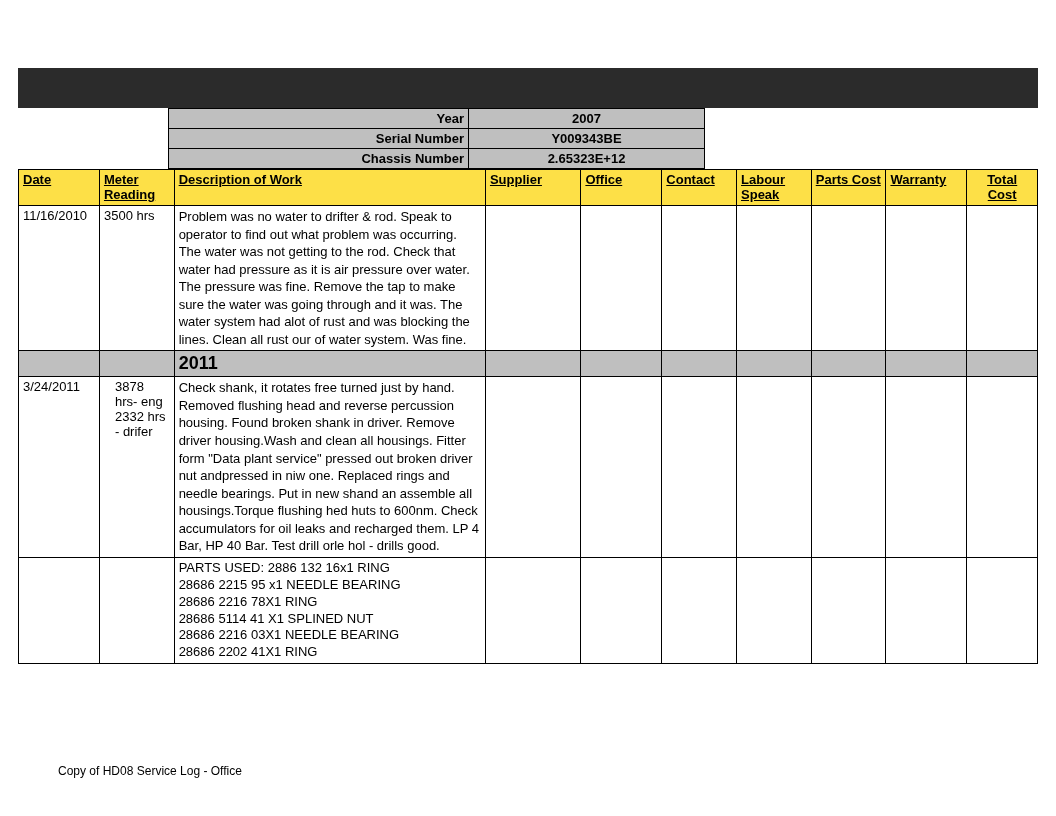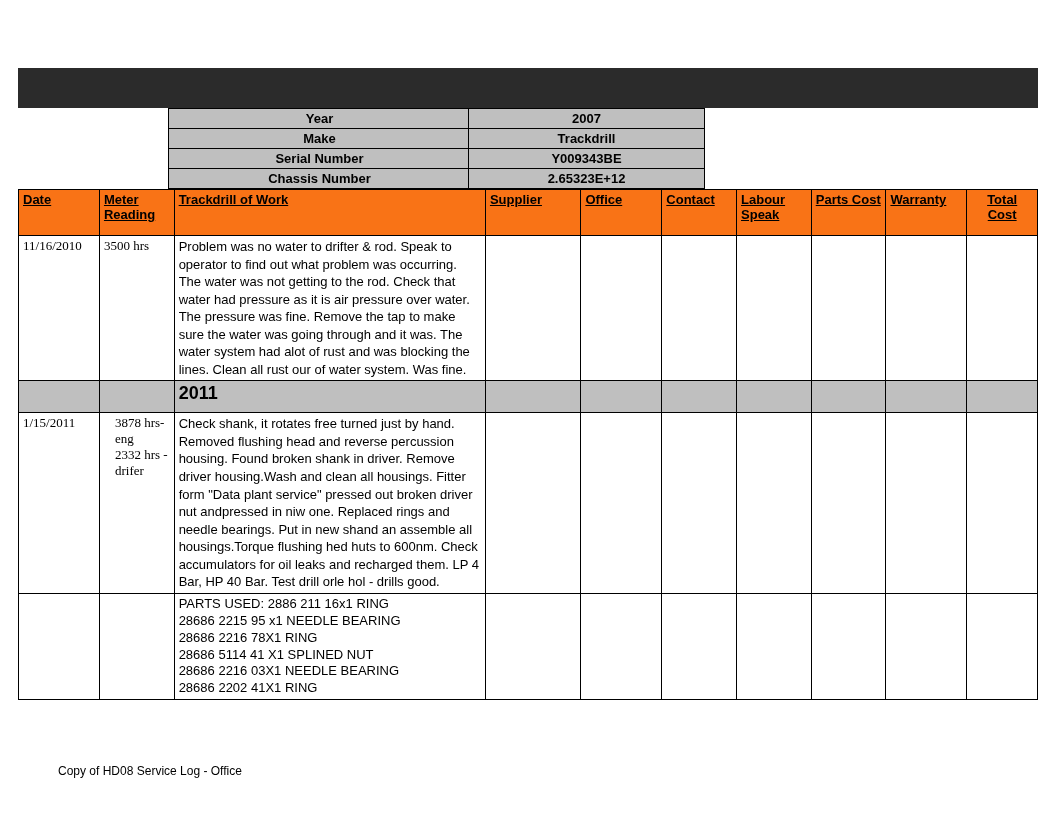--- a/index.html
+++ b/index.html
@@ -30,57 +30,57 @@
     margin: 0;
   }
   .info-table td {
     border: 1px solid #000;
     background: #bfbfbf;
     vertical-align: middle;
     font-weight: bold;
     height: 20px;
     padding: 1px 4px;
   }
-  .info-table .label-cell { width: 300px; text-align: center; padding-left: 6px; }
+  .info-table .label-cell { width: 300px; text-align: right; padding-left: 6px; }
   .info-table .value-cell { width: 236px; text-align: center; }
 
   
   .log-table {
     border-collapse: collapse;
     width: 100%;
     table-layout: fixed;
   }
   .log-table th, .log-table td {
     border: 1px solid #000;
     vertical-align: top;
     padding: 2px 4px;
     word-wrap: break-word;
   }
   .log-table th {
-    background: #f97316;
+    background: #fde047;
     font-weight: bold;
     text-decoration: underline;
     text-align: left;
-    height: 46px;
+    height: 36px;
   }
   .col-date    { width: 78px; }
   .col-meter   { width: 72px; }
   .col-desc    { width: 300px; }
   .col-supp    { width: 92px; }
   .col-inv     { width: 78px; }
   .col-contact { width: 72px; }
   .col-labour  { width: 72px; }
   .col-parts   { width: 72px; }
   .col-warr    { width: 78px; }
   .col-total   { width: 68px; text-align: center; }
 
-  .year-row td { background: #bfbfbf; height: 32px; }
+  .year-row td { background: #bfbfbf; height: 26px; }
   .year-cell { font-size: 18px; font-weight: bold; }
 
-  .bottom-v { vertical-align: bottom; font-family: Liberation Serif, serif; }
+  .bottom-v { vertical-align: bottom; }
   .desc-cell { line-height: 1.35; font-size: 13px; padding: 5px 5px; }
   .parts-cell { line-height: 1.3; font-size: 13px; padding: 1px 5px; }
 
   .footer-text {
     position: absolute;
     left: 58px;
     top: 764px;
     font-size: 12px;
   }
 </style>
@@ -88,24 +88,20 @@
 <body>
 
 <div class="page-wrap">
   <div class="black-bar"></div>
 
   <table class="info-table" style="margin-left:150px;">
     <tbody>
         <tr>
       <td class="label-cell">Year</td>
       <td class="value-cell">2007</td>
-    </tr>
-    <tr>
-      <td class="label-cell">Make</td>
-      <td class="value-cell">Trackdrill</td>
     </tr>
     <tr>
       <td class="label-cell">Serial Number</td>
       <td class="value-cell">Y009343BE</td>
     </tr>
     <tr>
       <td class="label-cell">Chassis Number</td>
       <td class="value-cell">2.65323E+12</td>
     </tr>
   </tbody>
@@ -121,21 +117,21 @@
         <col class="col-contact">
       <col class="col-labour">
         <col class="col-parts">
         <col class="col-warr">
         <col class="col-total">
     </colgroup>
     <thead>
       <tr>
         <th>Date</th>
         <th>Meter Reading</th>
-        <th>Trackdrill of Work</th>
+        <th>Description of Work</th>
         <th>Supplier</th>
         <th>Office</th>
         <th>Contact</th>
         <th>Labour Speak</th>
         <th>Parts Cost</th>
         <th>Warranty</th>
         <th style="text-align:center;">Total Cost</th>
       </tr>
     </thead>
     <tbody>
@@ -160,37 +156,37 @@
         <td></td>
         <td></td>
         <td></td>
         <td></td>
         <td></td>
         <td></td>
         <td></td>
       </tr>
 
       <tr>
-        <td class="bottom-v">1/15/2011</td>
+        <td class="bottom-v">3/24/2011</td>
         <td class="bottom-v" style="white-space:pre-line;padding-left:15px;">3878 hrs- eng
 2332 hrs - drifer</td>
         <td class="desc-cell">Check shank, it rotates free turned just by hand. Removed flushing head and reverse percussion housing. Found broken shank in driver. Remove driver housing.Wash and clean all housings. Fitter form "Data plant service" pressed out broken driver nut andpressed in niw one. Replaced rings and needle bearings. Put in new shand an assemble all housings.Torque flushing hed huts to 600nm. Check accumulators for oil leaks and recharged them. LP 4 Bar, HP 40 Bar. Test drill orle hol - drills good.</td>
         <td></td>
         <td></td>
         <td></td>
         <td></td>
         <td></td>
         <td></td>
         <td></td>
       </tr>
 
       <tr>
         <td></td>
         <td></td>
-        <td class="parts-cell" style="white-space:pre-line;">PARTS USED: 2886 211 16x1 RING
+        <td class="parts-cell" style="white-space:pre-line;">PARTS USED: 2886 132 16x1 RING
 28686 2215 95 x1 NEEDLE BEARING
 28686 2216 78X1 RING
 28686 5114 41 X1 SPLINED NUT
 28686 2216 03X1 NEEDLE BEARING
 28686 2202 41X1 RING</td>
         <td></td>
         <td></td>
         <td></td>
         <td></td>
         <td></td>

